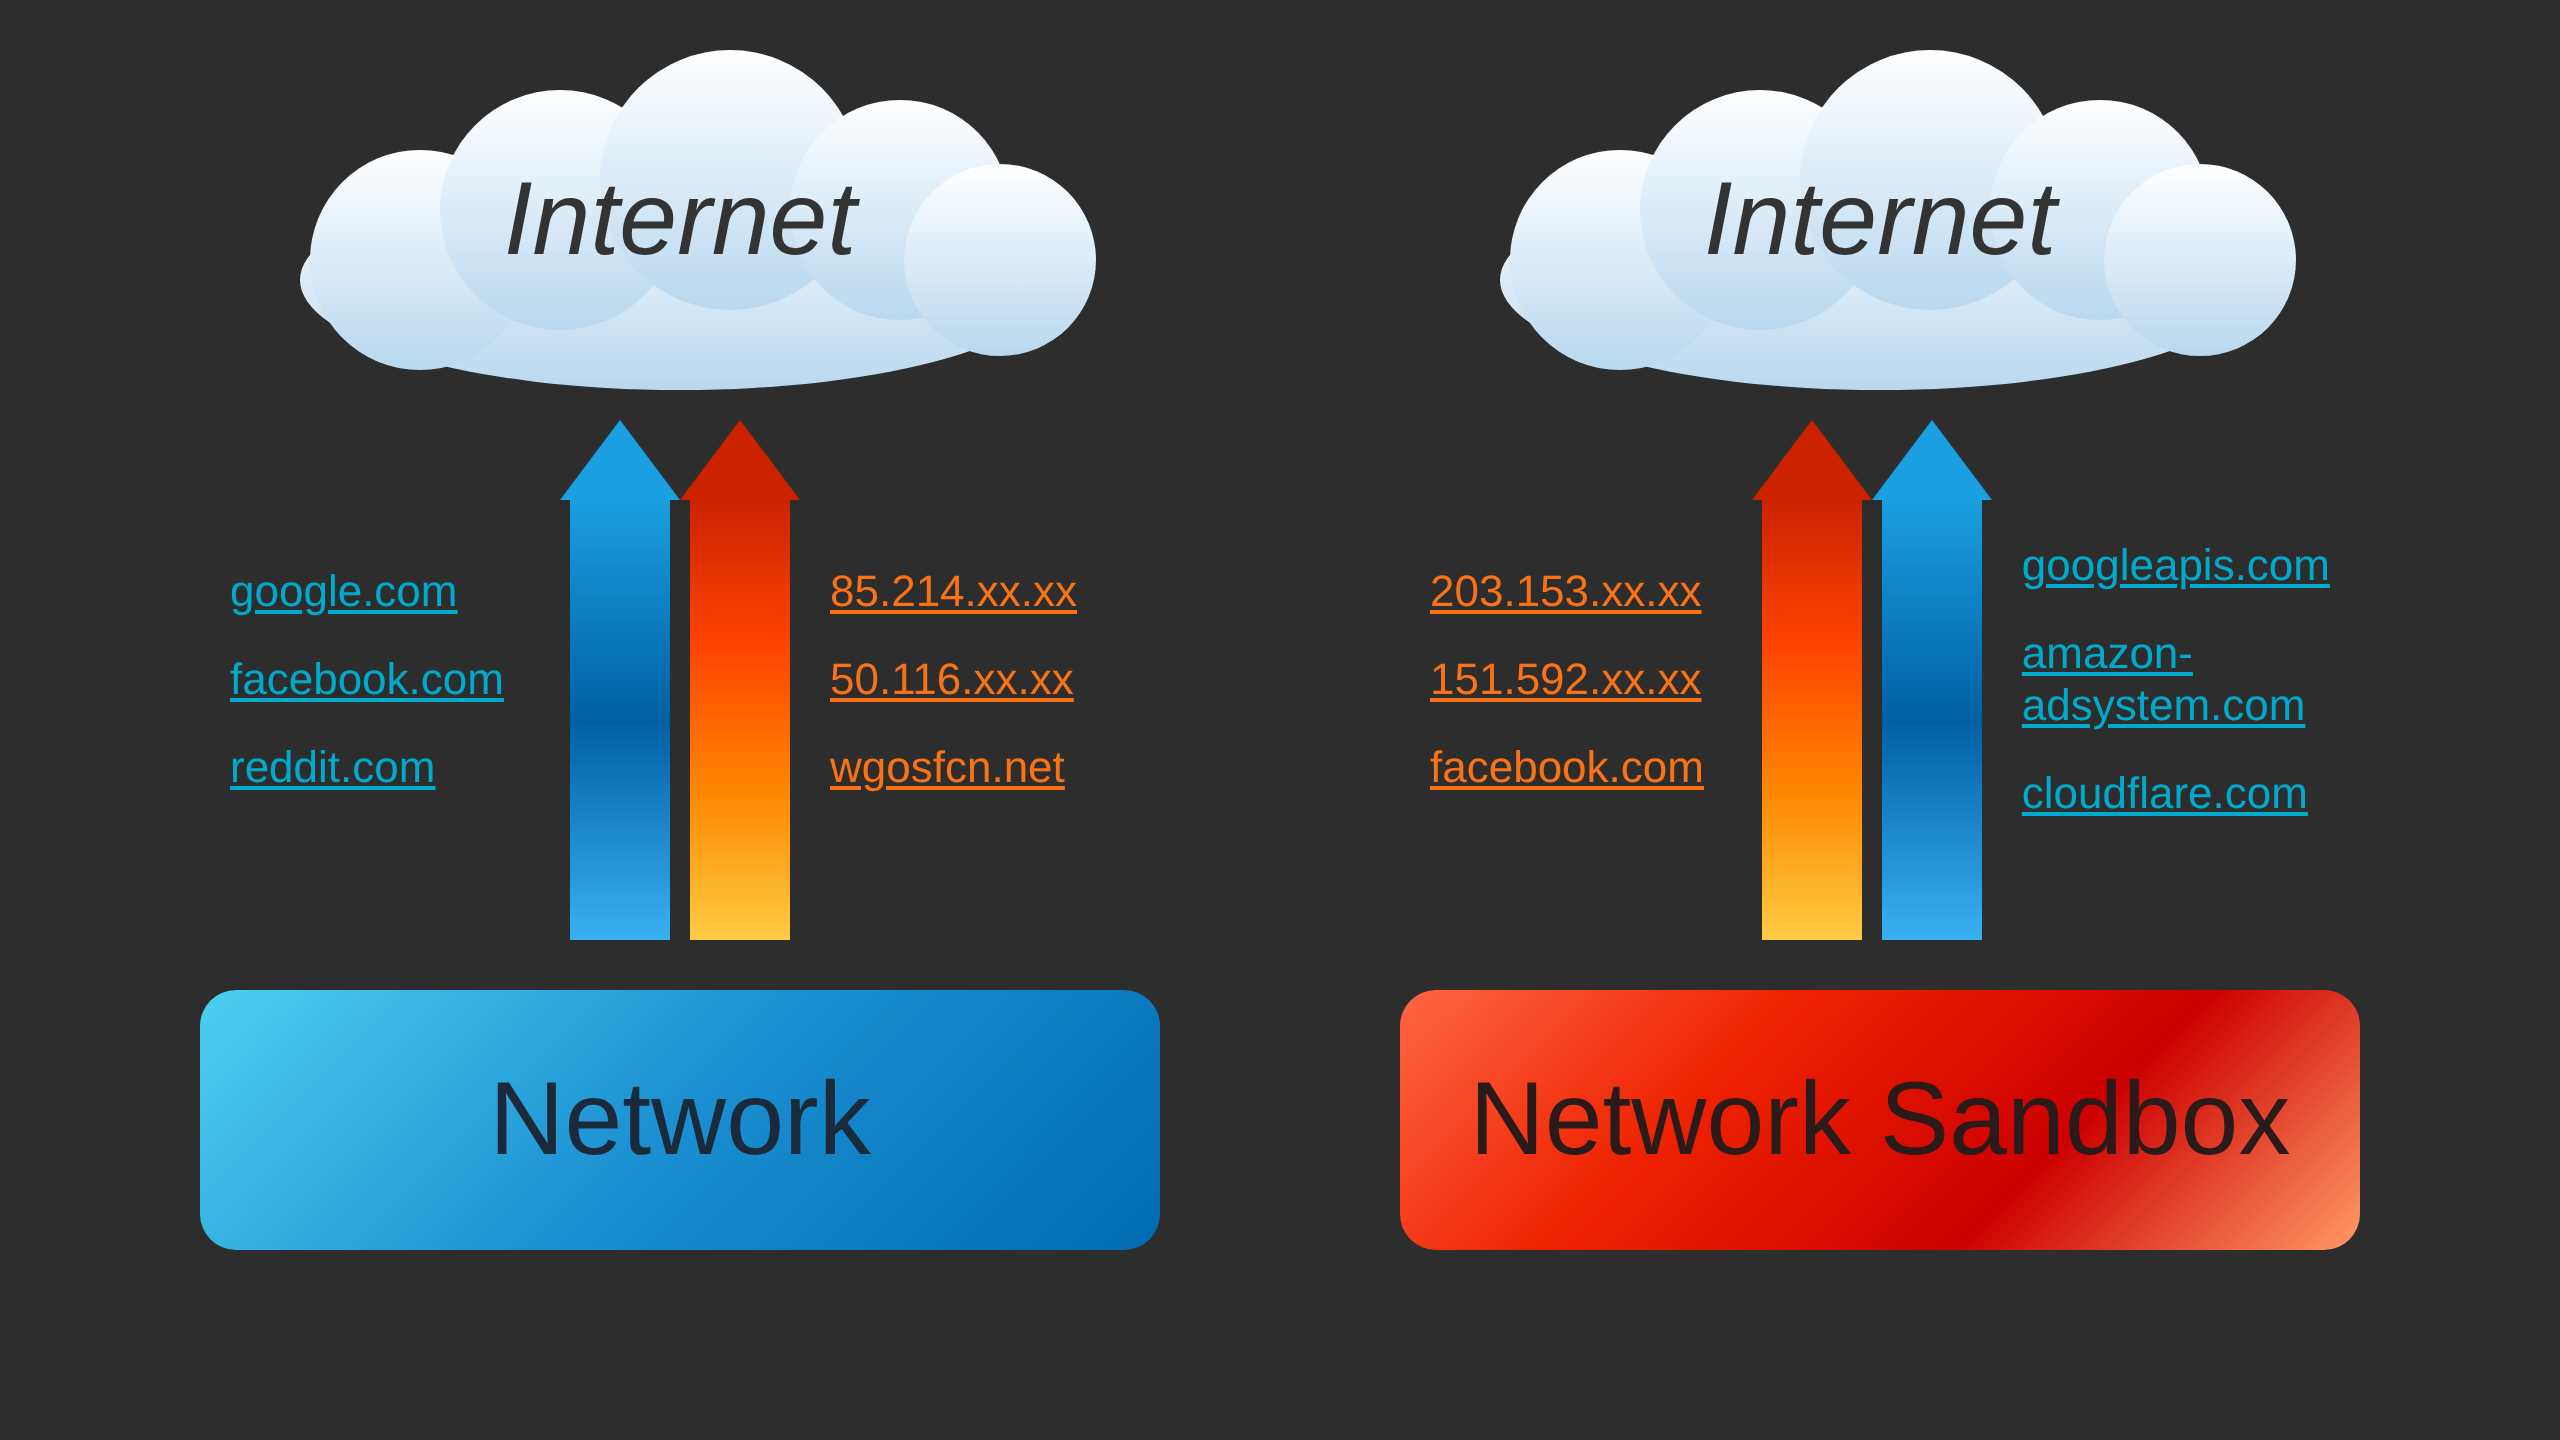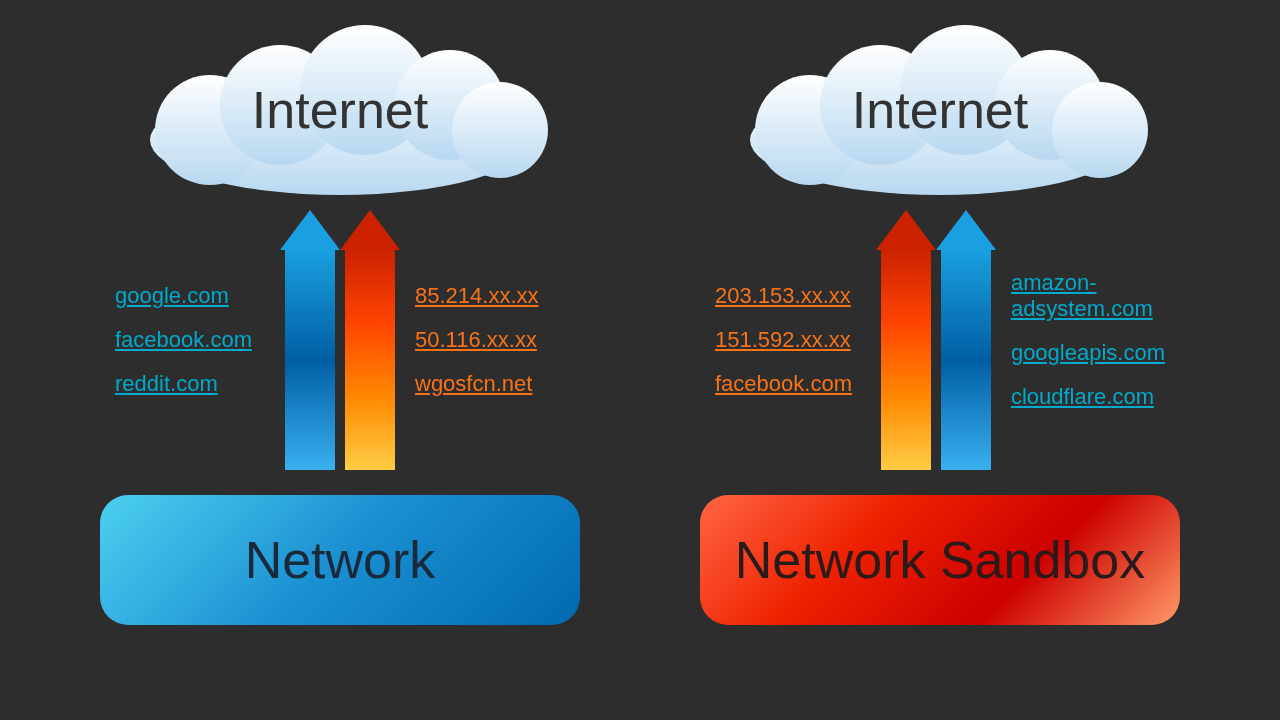--- a/index.html
+++ b/index.html
@@ -48,20 +48,21 @@
       width: 100%;
       height: 100%;
     }
 
     .cloud-text {
       position: relative;
       z-index: 2;
       font-size: 52px;
       color: #333;
       font-weight: 500;
+      font-style: italic;
     }
 
     .arrow-blue {
       background: linear-gradient(to bottom, #1a9fe0, #005fa3, #3ab0f0);
     }
 
     .arrow-red {
       background: linear-gradient(to bottom, #cc2200, #ff4400, #ff8800, #ffcc44);
     }
 
@@ -93,21 +94,21 @@
     }
 
     .label-link-red {
       color: #f97316;
     }
 
     
     .bottom-box {
       width: 480px;
       height: 130px;
-      border-radius: 28px;
+      border-radius: 18px;
       display: flex;
       align-items: center;
       justify-content: center;
       margin-top: 10px;
     }
 
     .box-network {
       background: linear-gradient(135deg, #4dd0f0, #1a8fd1, #006ab0);
     }
 
@@ -267,22 +268,22 @@
           <div class="arrow-head-up arrow-head-up-red"></div>
           <div class="arrow-shaft arrow-red" style="height:220px;width:50px;"></div>
         </div>
 
         <div class="right-arrow-col">
           <div class="arrow-head-up arrow-head-up-blue"></div>
           <div class="arrow-shaft arrow-blue" style="height:220px;width:50px;"></div>
         </div>
 
         <div class="right-labels">
+          <span class="label-link">googleapis.com</span>
           <span class="label-link">amazon-adsystem.com</span>
-          <span class="label-link">googleapis.com</span>
           <span class="label-link">cloudflare.com</span>
         </div>
       </div>
 
       <div class="bottom-box box-malware">
         <span class="box-text box-text-malware">Network Sandbox</span>
       </div>
 
     </div>
   </div>

